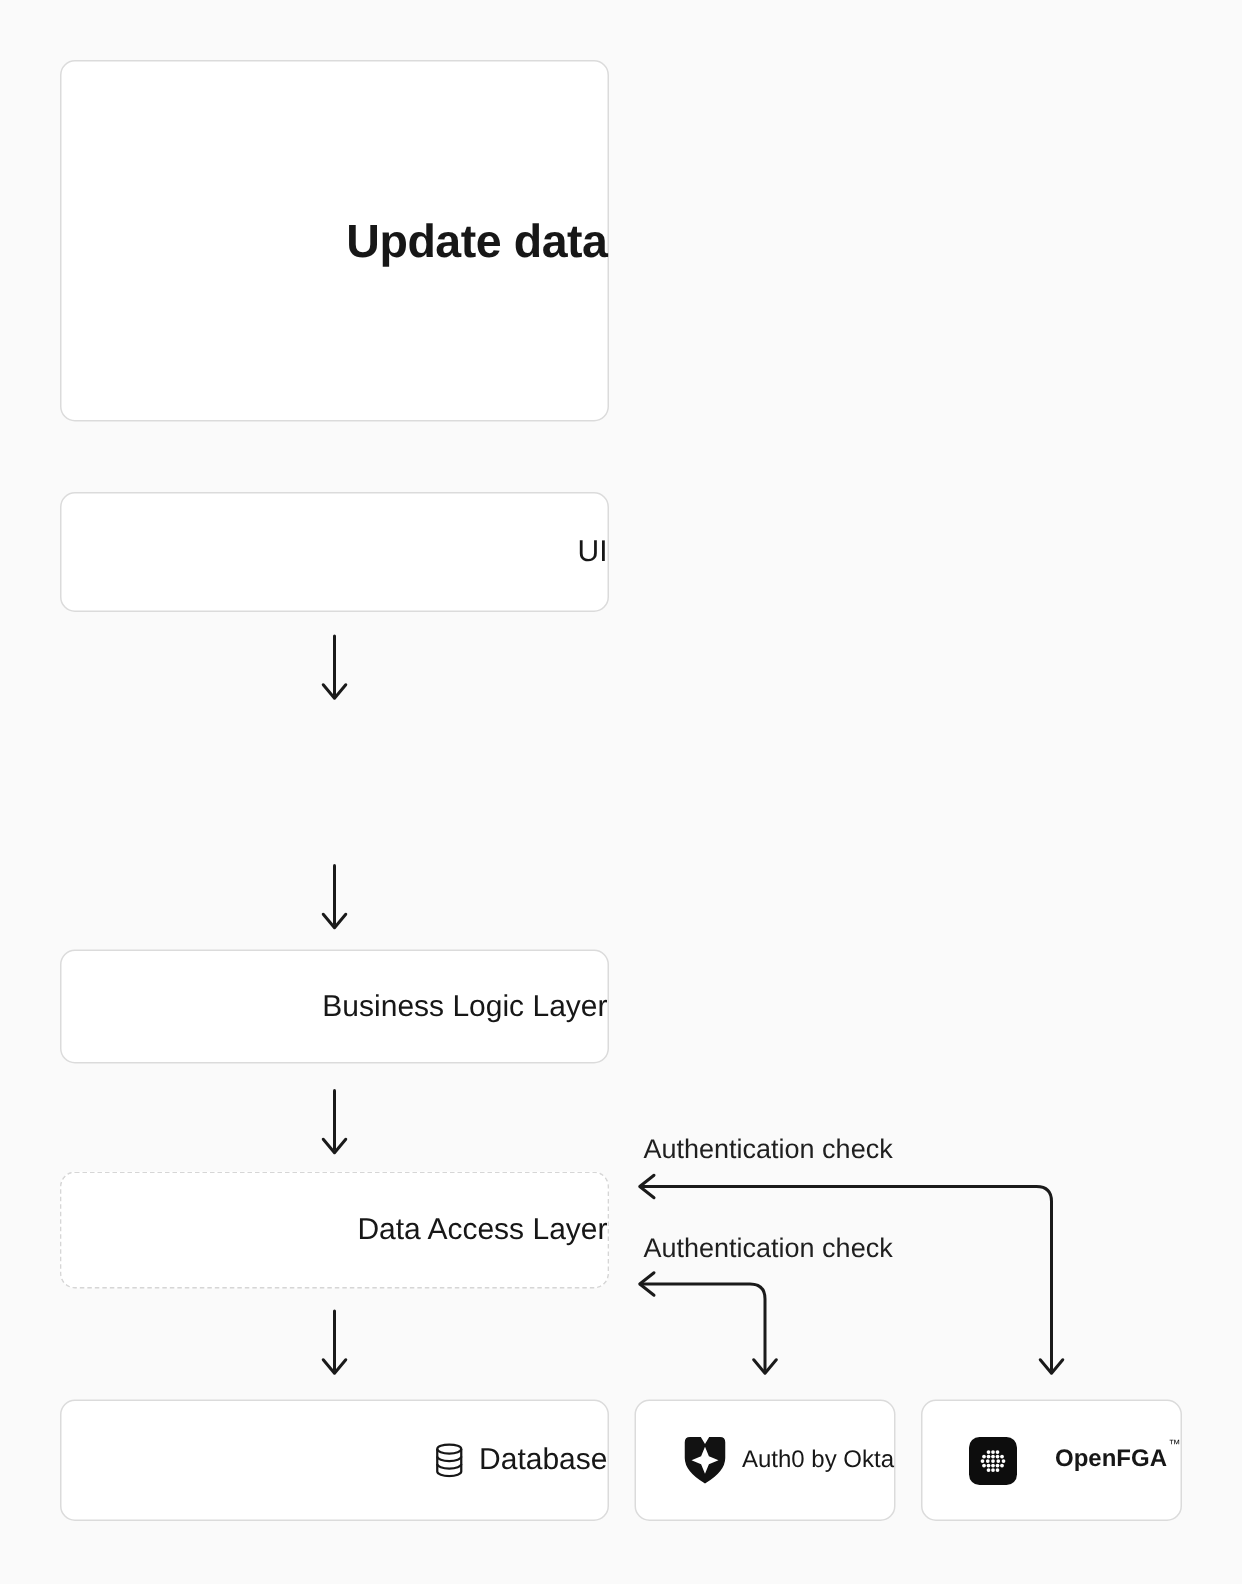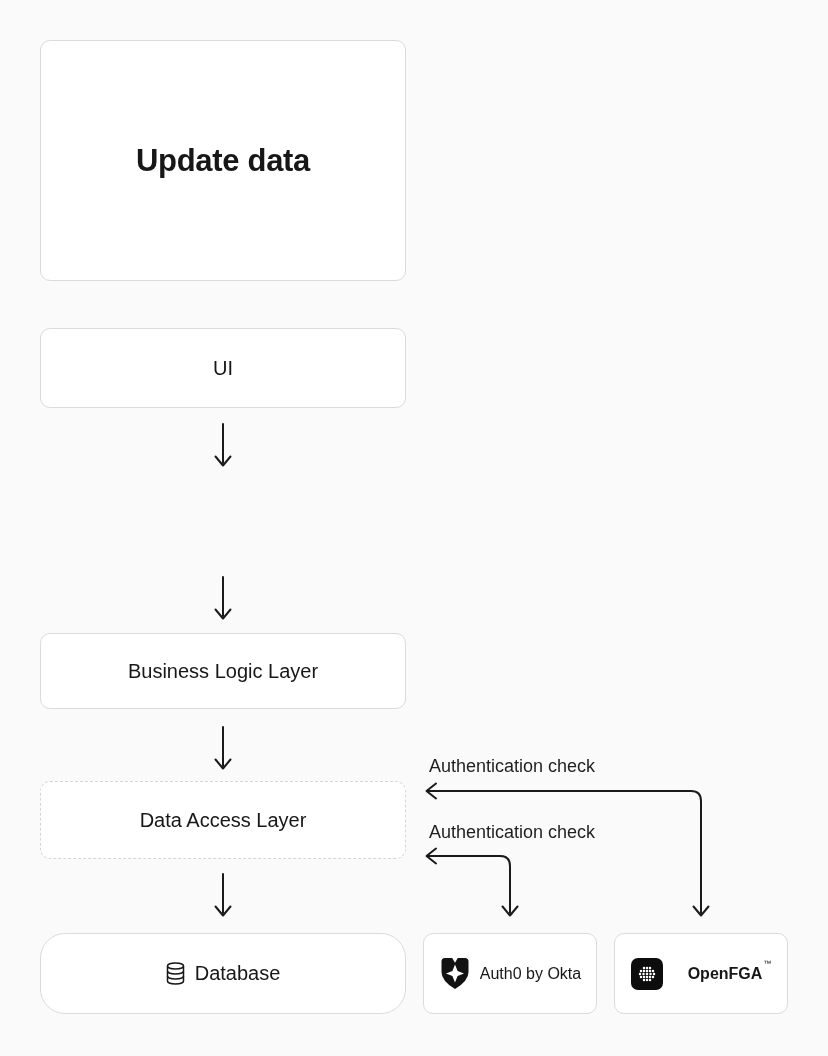--- a/index.html
+++ b/index.html
@@ -13,34 +13,34 @@
   }
   .canvas { position: absolute; inset: 0; width: 828px; height: 1056px; }
 
   .box {
     position: absolute;
     background: #ffffff;
     border: 1px solid #dbdbdb;
     border-radius: 10px;
     display: flex;
     align-items: center;
-    justify-content: center;
+    justify-content: flex-end;
     font-size: 20px;
     color: #171717;
   }
   .box--dashed { border: 1px dashed #d6d6d6; }
 
   .node-update-data { left: 40px; top: 40px;  width: 366px; height: 241px; }
   .node-update-data .title { font-size: 31px; font-weight: 700; letter-spacing: -0.3px; }
 
   .node-ui             { left: 40px; top: 328px; width: 366px; height: 80px; }
   .node-server-action  { left: 40px; top: 483px; width: 366px; height: 76px; gap: 12px; }
   .node-business-logic { left: 40px; top: 633px; width: 366px; height: 76px; }
   .node-data-access    { left: 40px; top: 781px; width: 366px; height: 78px; }
-  .node-database       { left: 40px; top: 933px; width: 366px; height: 81px; gap: 10px; border-radius: 25px; }
+  .node-database       { left: 40px; top: 933px; width: 366px; height: 81px; gap: 10px; }
   .node-auth0          { left: 423px; top: 933px; width: 174px; height: 81px; gap: 9px; font-size: 16px; }
   .node-openfga        { left: 614px; top: 933px; width: 174px; height: 81px; gap: 25px; font-size: 16px; font-weight: 700; }
 
   .next-logo { display: inline-flex; align-items: baseline; white-space: nowrap; }
   .next-logo .next-word {
     font-weight: 800;
     font-size: 22px;
     letter-spacing: 1.5px;
     font-stretch: semi-condensed;
   }

